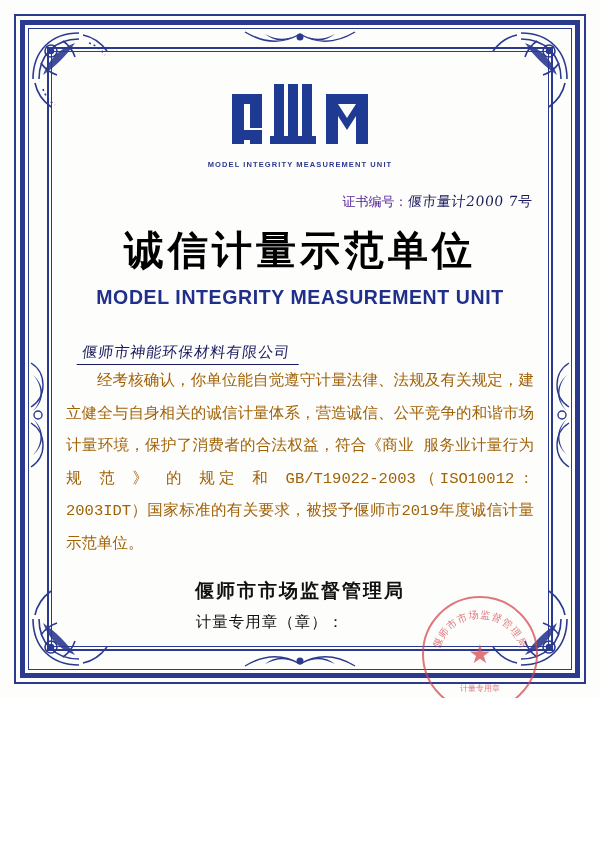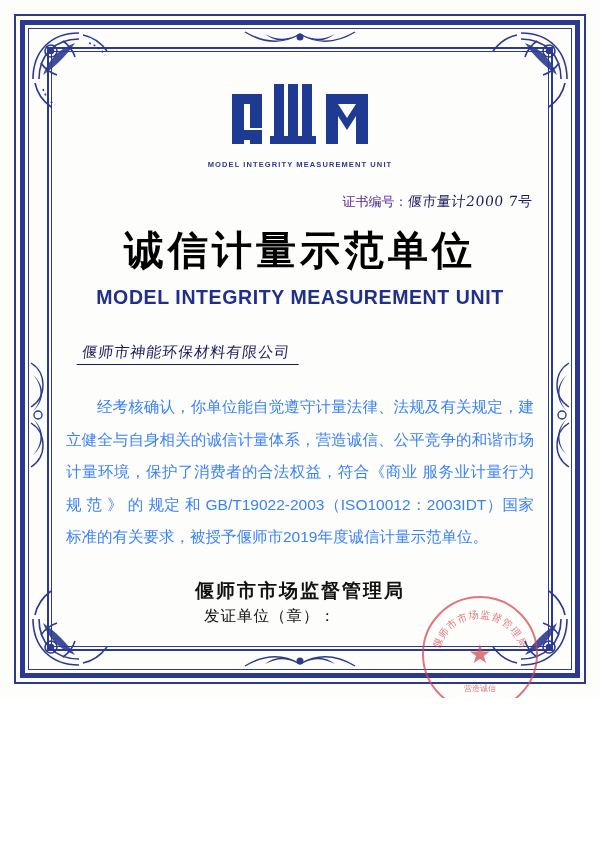--- a/index.html
+++ b/index.html
@@ -167,28 +167,27 @@
     font-family: "DejaVu Serif", serif;
     font-size: 15px;
     color: #1a1a5e;
     border-bottom: 1.5px solid #1a1a5e;
     padding: 0 10px 2px 4px;
     transform: skewX(-7deg);
     letter-spacing: 1px;
   }
 
   .body-text {
-    margin-top: 26px;
     padding: 0 6px;
     font-size: 15.5px;
     line-height: 2.1;
-    color: #3b82f6;
+    color: #a16207;
     text-align: justify;
     text-justify: inter-ideograph;
-    font-family: Liberation Sans, sans-serif;
+    font-family: Liberation Mono, monospace;
   }
   .body-text p { margin: 0; text-indent: 2em; }
 
   .issuer-row {
     margin-top: 52px;
     text-align: center;
     font-size: 15.5px;
     color: #111;
     letter-spacing: 1px;
     font-family: "DejaVu Sans", sans-serif;
@@ -381,32 +380,32 @@
 
     <div class="awardee-row">
       <span class="awardee-name">偃师市神能环保材料有限公司</span>
     </div>
 
     <div class="body-text">
       <p>经考核确认，你单位能自觉遵守计量法律、法规及有关规定，建立健全与自身相关的诚信计量体系，营造诚信、公平竞争的和谐市场计量环境，保护了消费者的合法权益，符合《商业 服务业计量行为 规 范 》 的 规定 和 GB/T19022-2003（ISO10012：2003IDT）国家标准的有关要求，被授予偃师市2019年度诚信计量示范单位。</p>
     </div>
 
     <div class="issuer-row">
-      <span class="issuer-label">发证单位（章）：</span>
+      <span class="issuer-label">计量专用章（章）：</span>
     </div>
 
     <div class="org-row">偃师市市场监督管理局</div>
   </div>
 
   <div class="seal">
     <svg class="seal-arc" viewBox="0 0 112 112">
       <defs>
         <path id="arcpath" d="M 14 62 A 42 42 0 0 1 98 62"></path>
       </defs>
       <text>
         <textPath href="#arcpath" startOffset="50%" text-anchor="middle">偃师市市场监督管理局</textPath>
       </text>
     </svg>
     <div class="seal-star">★</div>
-    <div class="seal-bottom">营造诚信</div>
+    <div class="seal-bottom">计量专用章</div>
   </div>
 
 </div>
 
 </body></html>

